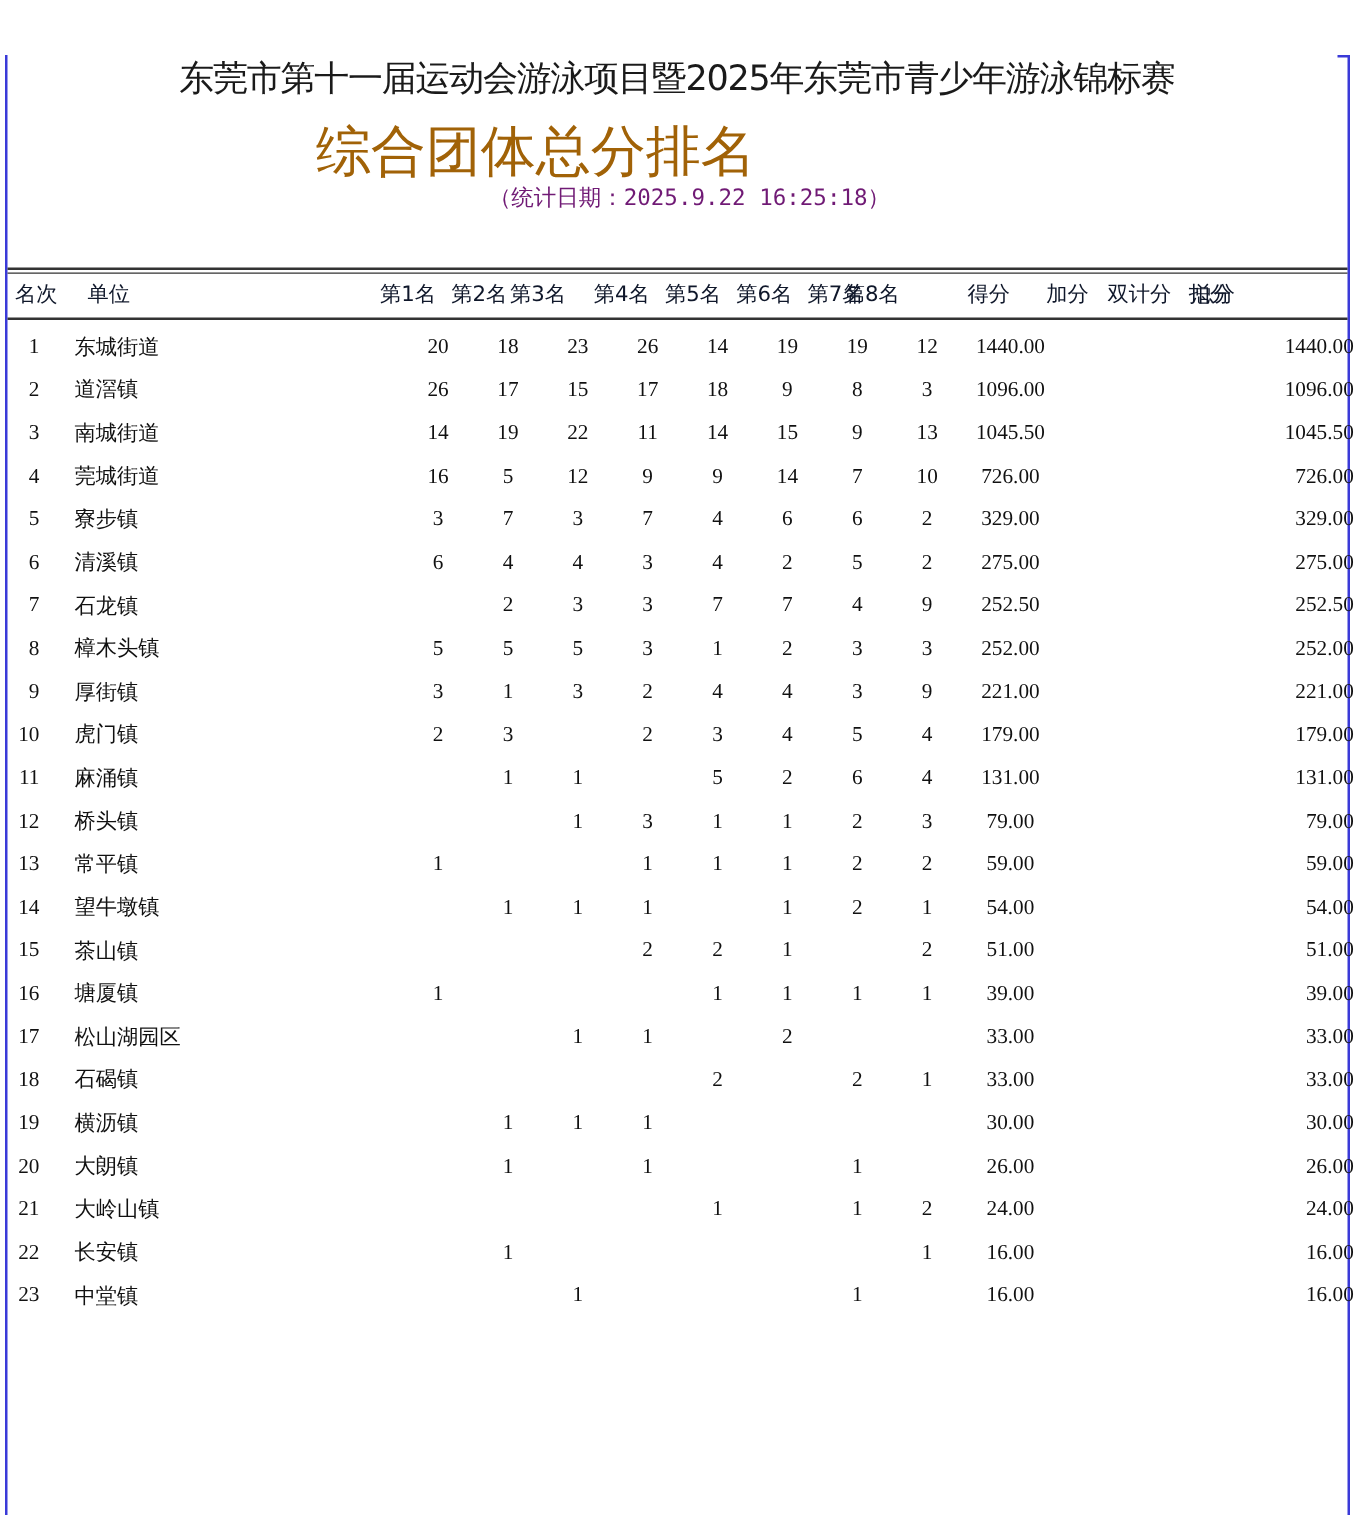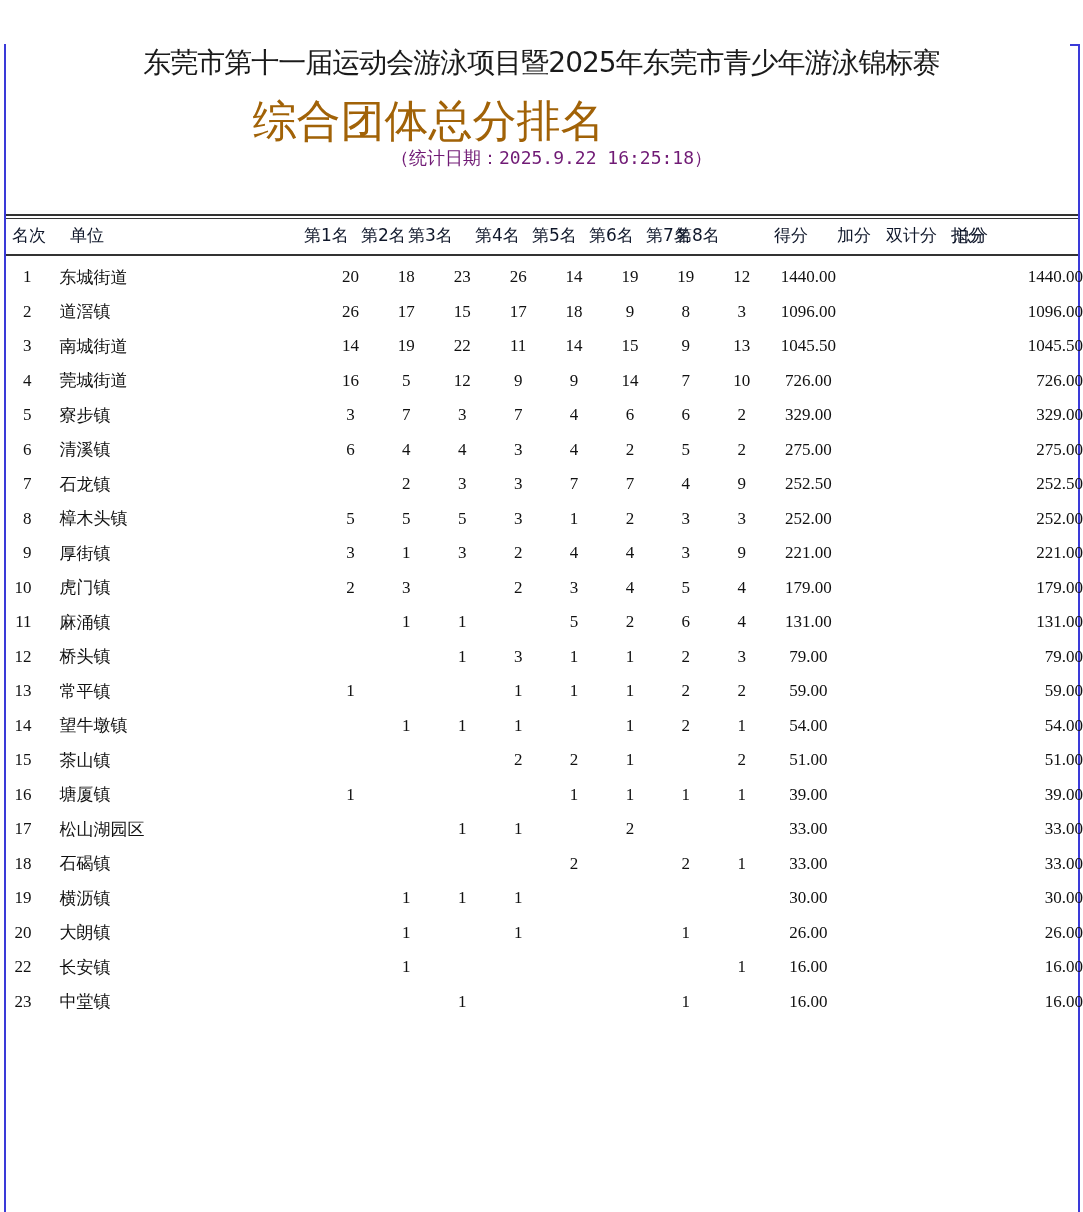--- a/index.html
+++ b/index.html
@@ -402,20 +402,37 @@
         <td class="n"></td>
         <td class="n">1</td>
         <td class="n"></td>
         <td class="pts">26.00</td>
         <td class="extra"></td>
         <td class="extra"></td>
         <td class="extra"></td>
         <td class="total">26.00</td>
       </tr>
       <tr>
+        <td class="rank">21</td>
+        <td class="unit">大岭山镇</td>
+        <td class="n"></td>
+        <td class="n"></td>
+        <td class="n"></td>
+        <td class="n"></td>
+        <td class="n">1</td>
+        <td class="n"></td>
+        <td class="n">1</td>
+        <td class="n">2</td>
+        <td class="pts">24.00</td>
+        <td class="extra"></td>
+        <td class="extra"></td>
+        <td class="extra"></td>
+        <td class="total">24.00</td>
+      </tr>
+      <tr>
         <td class="rank">22</td>
         <td class="unit">长安镇</td>
         <td class="n"></td>
         <td class="n">1</td>
         <td class="n"></td>
         <td class="n"></td>
         <td class="n"></td>
         <td class="n"></td>
         <td class="n"></td>
         <td class="n">1</td>

